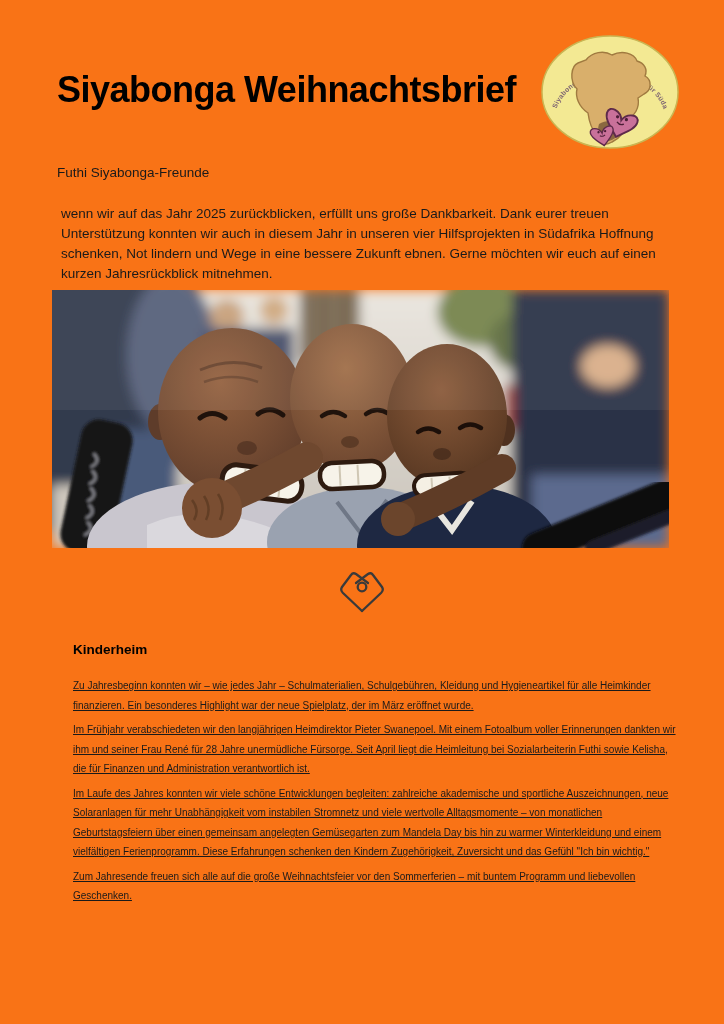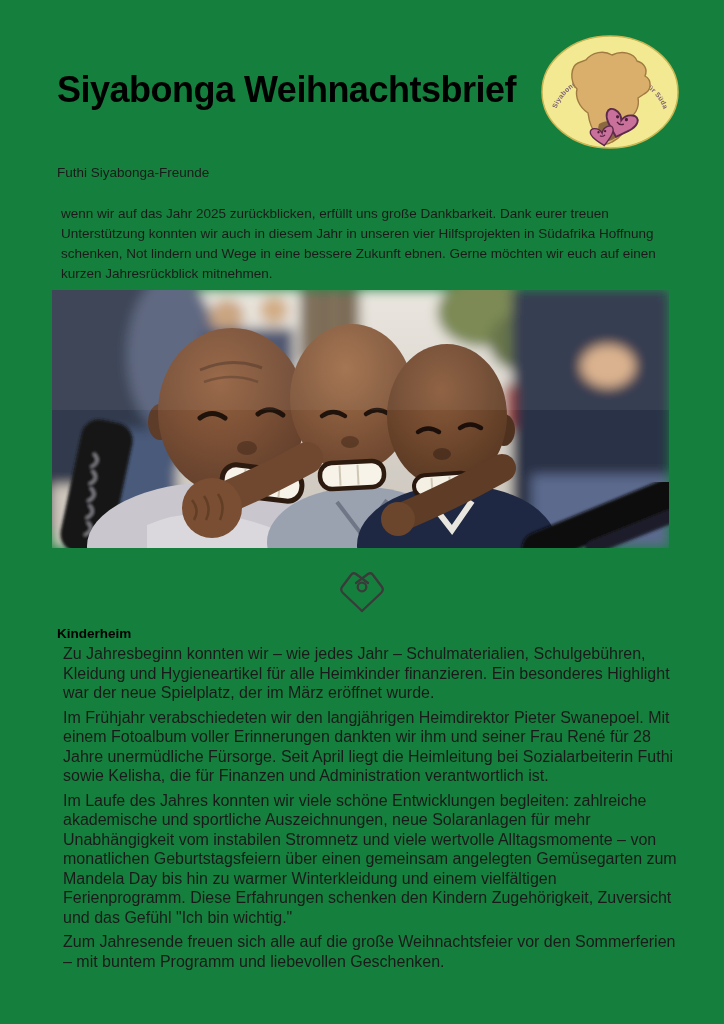--- a/index.html
+++ b/index.html
@@ -1,19 +1,19 @@
 <!DOCTYPE html>
 <html lang="de"><head>
 <meta charset="utf-8">
 <style>
   html,body{margin:0;padding:0;background:#ffffff;}
   .page{
     position:relative;
     width:724px;height:1024px;
-    background:#15803d;
+    background:#f97316;
     overflow:hidden;
     font-family:"Liberation Sans","DejaVu Sans",sans-serif;
     color:#1a1a1a;
   }
   .title{
     position:absolute;left:57px;top:70px;margin:0;
     font-size:36px;font-weight:bold;letter-spacing:-0.5px;
     line-height:40px;color:#000;white-space:nowrap;
   }
   .logo{
@@ -31,24 +31,24 @@
     position:absolute;left:52px;top:290px;width:617px;height:258px;margin:0;
   }
   .photo svg{display:block;width:617px;height:258px;}
   .divider{
     position:absolute;left:334px;top:566px;width:56px;height:50px;
   }
   .section{
     position:absolute;left:57px;top:624px;width:620px;
   }
   .section h2{
-    margin:0;font-size:13.5px;font-weight:bold;line-height:20px;color:#000;
+    margin:16px;font-size:13.5px;font-weight:bold;line-height:20px;color:#000;
   }
   .section p{
-    margin:0 0 5px 6px;font-size:16px;line-height:19.5px;
+    margin:0 0 5px 16px;font-size:10px;line-height:19.5px;text-decoration:underline;
   }
 </style>
 </head>
 <body>
 
 <div class="page">
 
   <h1 class="title">Siyabonga Weihnachtsbrief</h1>
 
   <div class="logo">

